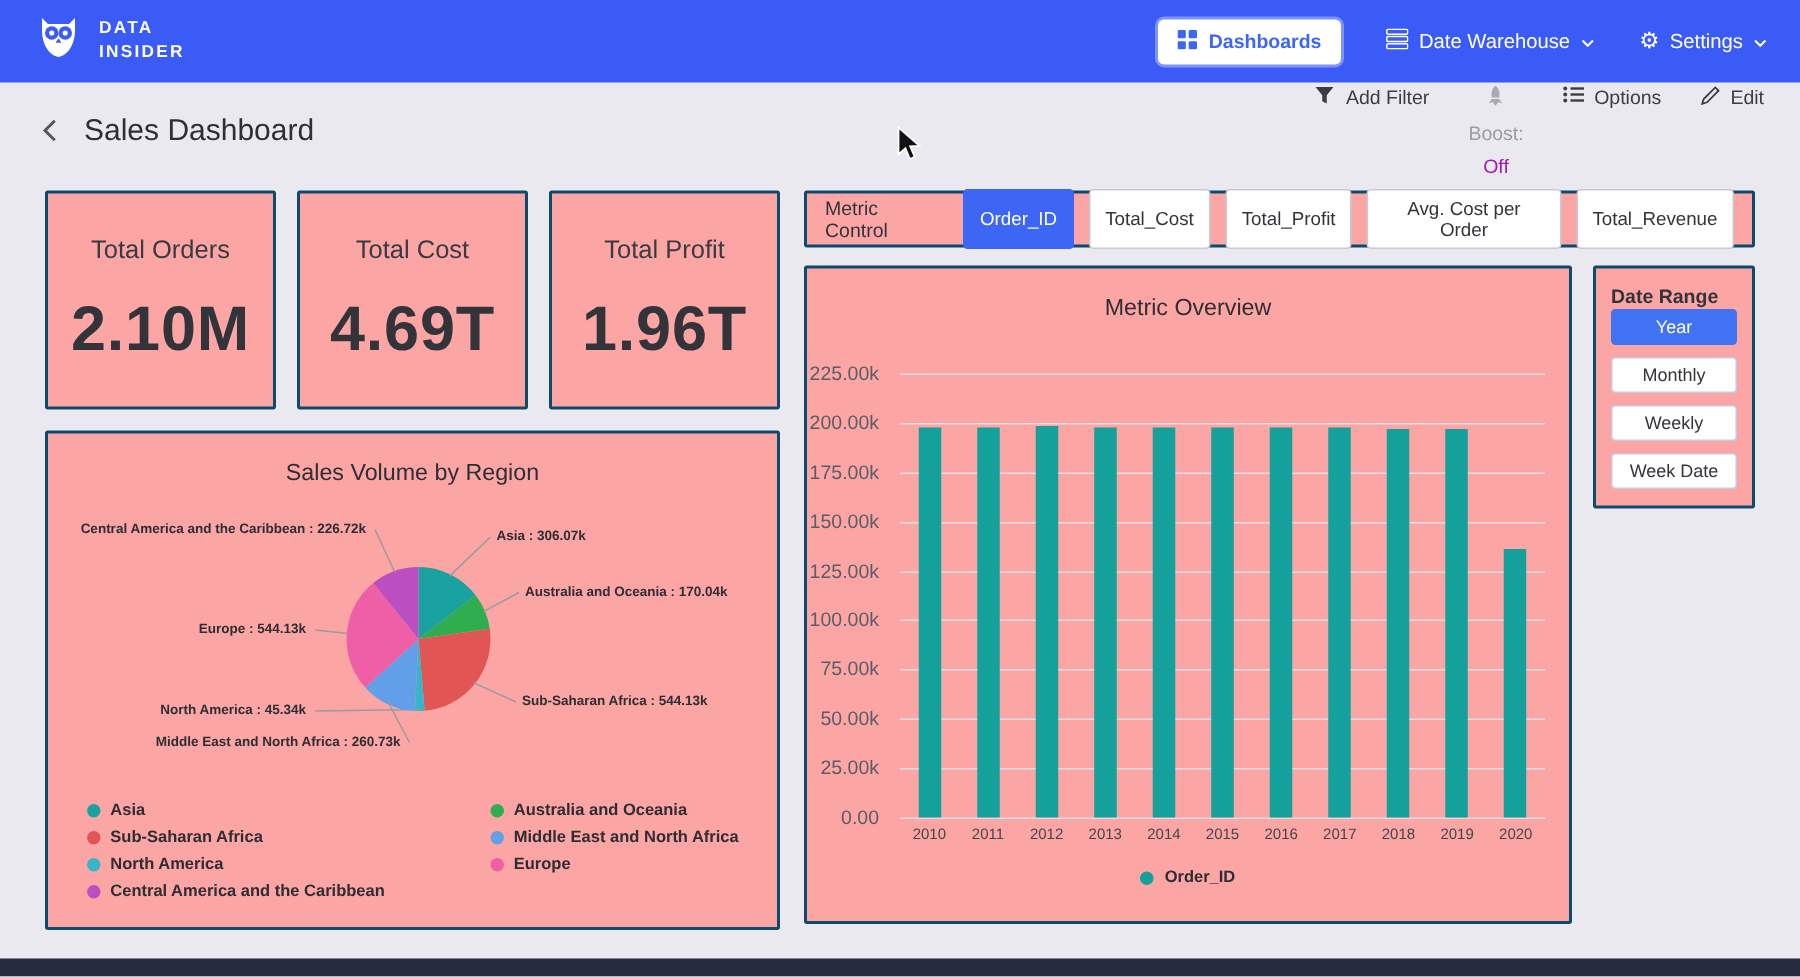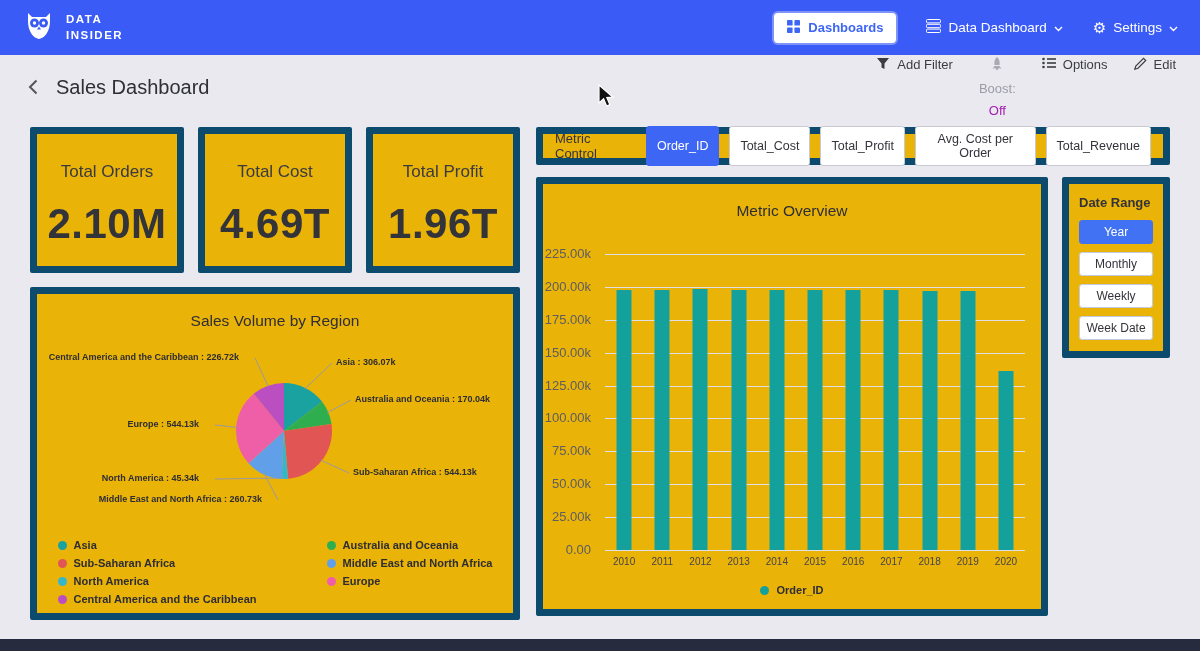--- a/index.html
+++ b/index.html
@@ -33,21 +33,21 @@
   .back-btn { display:flex; align-items:center; cursor:pointer; padding:2px; }
   .page-title { font-size:20px; font-weight:500; color:#2f2f36; }
   .header-right { display:flex; align-items:flex-start; gap:26px; }
   .hdr-item { display:flex; align-items:center; gap:7px; font-size:13px; color:#3c3c44; cursor:pointer; }
   .hdr-item.muted { color:#9c9ca8;flex-direction:column; }
   .boost-off { color:#a21caf; }
   
   .main { display:flex; gap:16px; padding:8px 30px 0 30px; height:520px; }
   .left-col { width:490px; display:flex; flex-direction:column; gap:14px; }
   .right-col { flex:1; display:flex; flex-direction:column; gap:12px; }
-  .card { background:#eab308; border:7px solid #0c4a6e; border-radius:2px; }
+  .card { background:#fca5a5; border:2px solid #0c4a6e; border-radius:2px; }
   
   .kpi-row { display:flex; gap:14px; }
   .kpi-card { flex:1; height:146px; text-align:center; padding-top:28px; }
   .kpi-label { font-size:17px; font-weight:500; color:#3a3a41; margin-bottom:18px; }
   .kpi-value { font-size:42px; font-weight:700; color:#33333a; letter-spacing:0.5px; }
   
   .pie-card { height:333px; overflow:hidden; position:relative; }
   .card-title { text-align:center; font-size:15.5px; font-weight:500; color:#2e2e34; margin-top:18px; }
   #pie-wrap { position:relative; height:188px; margin-top:6px; }
   #pie-svg { position:absolute; left:0; top:0; }
@@ -75,21 +75,21 @@
   #bar-yaxis { position:absolute; left:0; top:70px; width:52px; height:296px; }
   .ytick { position:absolute; right:4px; font-size:13px; color:#5c5c64; text-align:right; line-height:10px; }
   #bar-plot { position:absolute; left:62px; right:16px; top:70px; height:296px; }
   .gridline { position:absolute; left:0; right:0; height:0; border-top:1px solid #dfdfe5; }
   #bar-bars { position:absolute; inset:0; display:flex; }
   .bar-col { flex:1; position:relative; }
   .bar { position:absolute; bottom:0; left:50%; transform:translateX(-50%); width:15px; }
   #bar-xlabels { position:absolute; left:62px; right:16px; top:372px; display:flex; }
   .xtick { flex:1; text-align:center; font-size:10px; color:#44444a; }
   #bar-legend { position:absolute; left:0; right:0; top:400px; display:flex; justify-content:center; align-items:center; gap:7px; }
-  .date-panel { width:108px; padding:11px 10px; display:flex; flex-direction:column; gap:9px; }
+  .date-panel { width:108px; padding:11px 10px; display:flex; flex-direction:column; }
   .date-title { font-size:13px; font-weight:700; color:#33333a; margin-bottom:1px; }
   #date-buttons { display:flex; flex-direction:column; gap:8px; }
   .date-btn {
     width:100%; height:24px; background:#fff; border:1px solid #c3cbe4; border-radius:3px;
     font-size:12px; color:#33333a; cursor:pointer; font-family:"Liberation Sans",sans-serif;
     display:flex; align-items:center; justify-content:center;
   }
   .date-btn.selected { background:#4272f4; border-color:#4272f4; color:#fff; }
   
   .bottom-bar { position:absolute; left:0; right:0; bottom:0; height:12px; background:#262b3d; }
@@ -128,21 +128,21 @@
       <span>Dashboards</span>
     </button>
     <div class="nav-item">
       <span>
         <svg width="15" height="14" viewBox="0 0 15 14">
             <rect x="0.5" y="0.5" width="14" height="3.4" rx="1" fill="none" stroke="#ffffff"></rect>
             <rect x="0.5" y="5.3" width="14" height="3.4" rx="1" fill="none" stroke="#ffffff"></rect>
             <rect x="0.5" y="10.1" width="14" height="3.4" rx="1" fill="none" stroke="#ffffff"></rect>
           </svg>
       </span>
-      <span>Data Dashboard</span>
+      <span>Date Warehouse</span>
       <span>
         <svg width="9" height="6" viewBox="0 0 9 6">
             <path d="M1 1 L4.5 4.5 L8 1" stroke="#ffffff" stroke-width="1.4" fill="none"></path>
           </svg>
       </span>
     </div>
     <div class="nav-item">
       <span class="gear-glyph">⚙</span>
       <span>Settings</span>
       <span>

